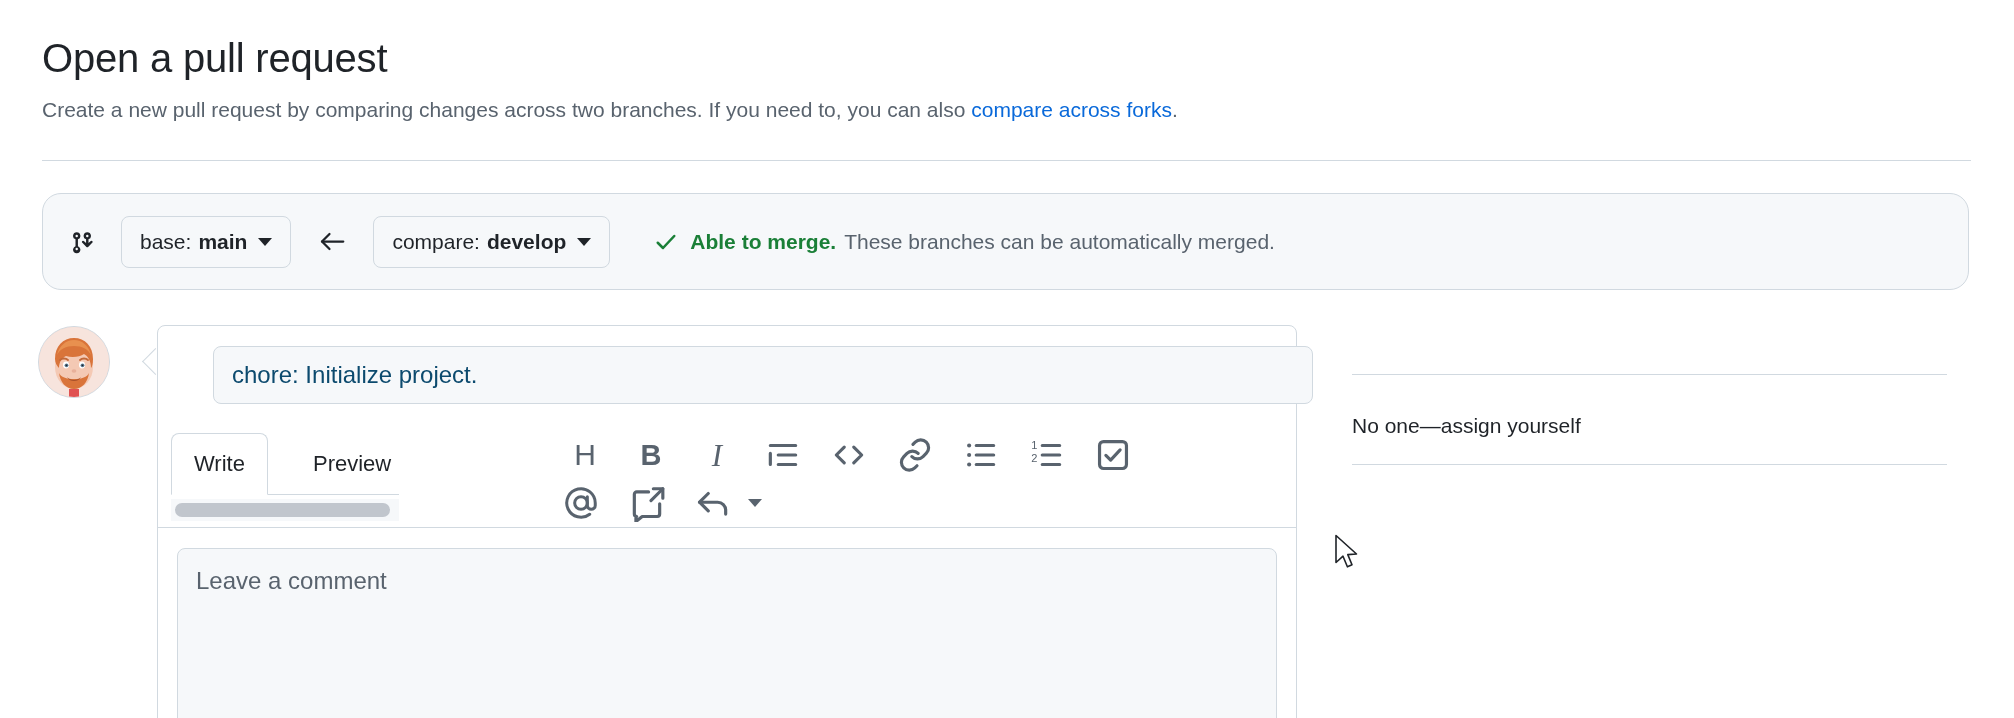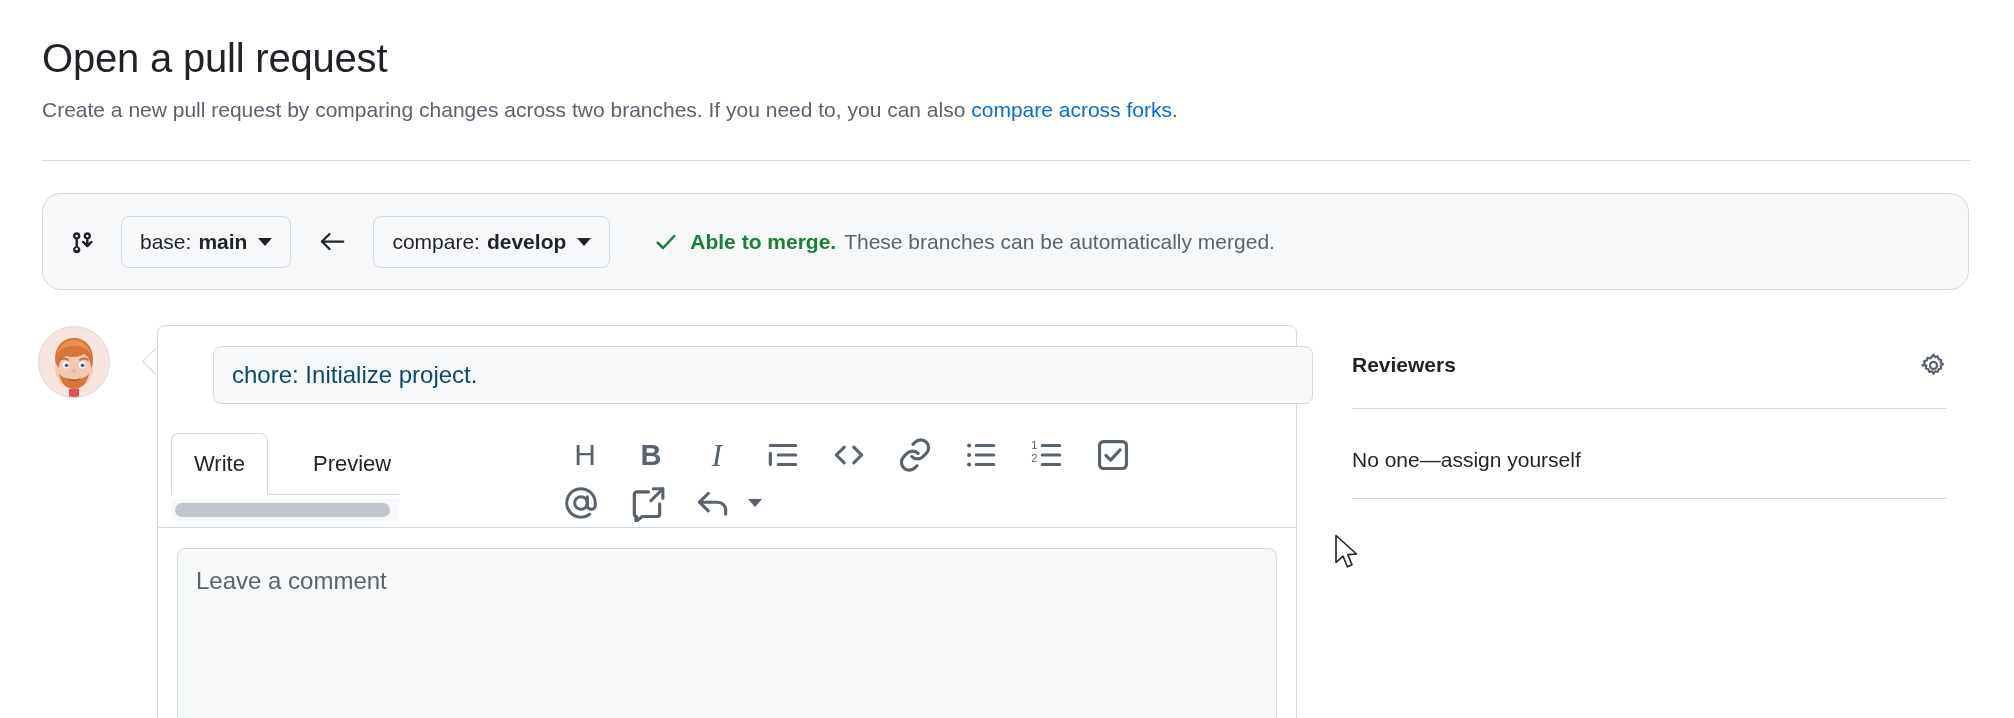--- a/index.html
+++ b/index.html
@@ -475,29 +475,20 @@
         </div>
       </div>
     </div>
 
     <textarea class="comment-area" placeholder="Leave a comment" style=""></textarea>
   </div>
 
   <div class="sidebar">
 
     <div class="side-section">
-      <div class="side-head">
-        <span class="side-title">Reviewers</span>
-        <span class="gear-icon">
-          <svg viewBox="0 0 16 16" fill="none" stroke="currentColor" stroke-width="1.3">
-              <circle cx="8" cy="8" r="2.1"></circle>
-              <path d="M8 1.6l.9 1.4 1.6-.4.5 1.6 1.6.5-.4 1.6 1.4.9-1.4.9.4 1.6-1.6.5-.5 1.6-1.6-.4-.9 1.4-.9-1.4-1.6.4-.5-1.6-1.6-.5.4-1.6L1.4 8l1.4-.9-.4-1.6 1.6-.5.5-1.6 1.6.4z" stroke-linejoin="round"></path>
-            </svg>
-        </span>
-      </div>
       <div class="side-divider"></div>
     </div>
 
     <div class="sec-gap"></div>
 
     <div class="side-section">
       <div class="side-body">No one—assign yourself</div>
       <div class="side-divider"></div>
     </div>
 

